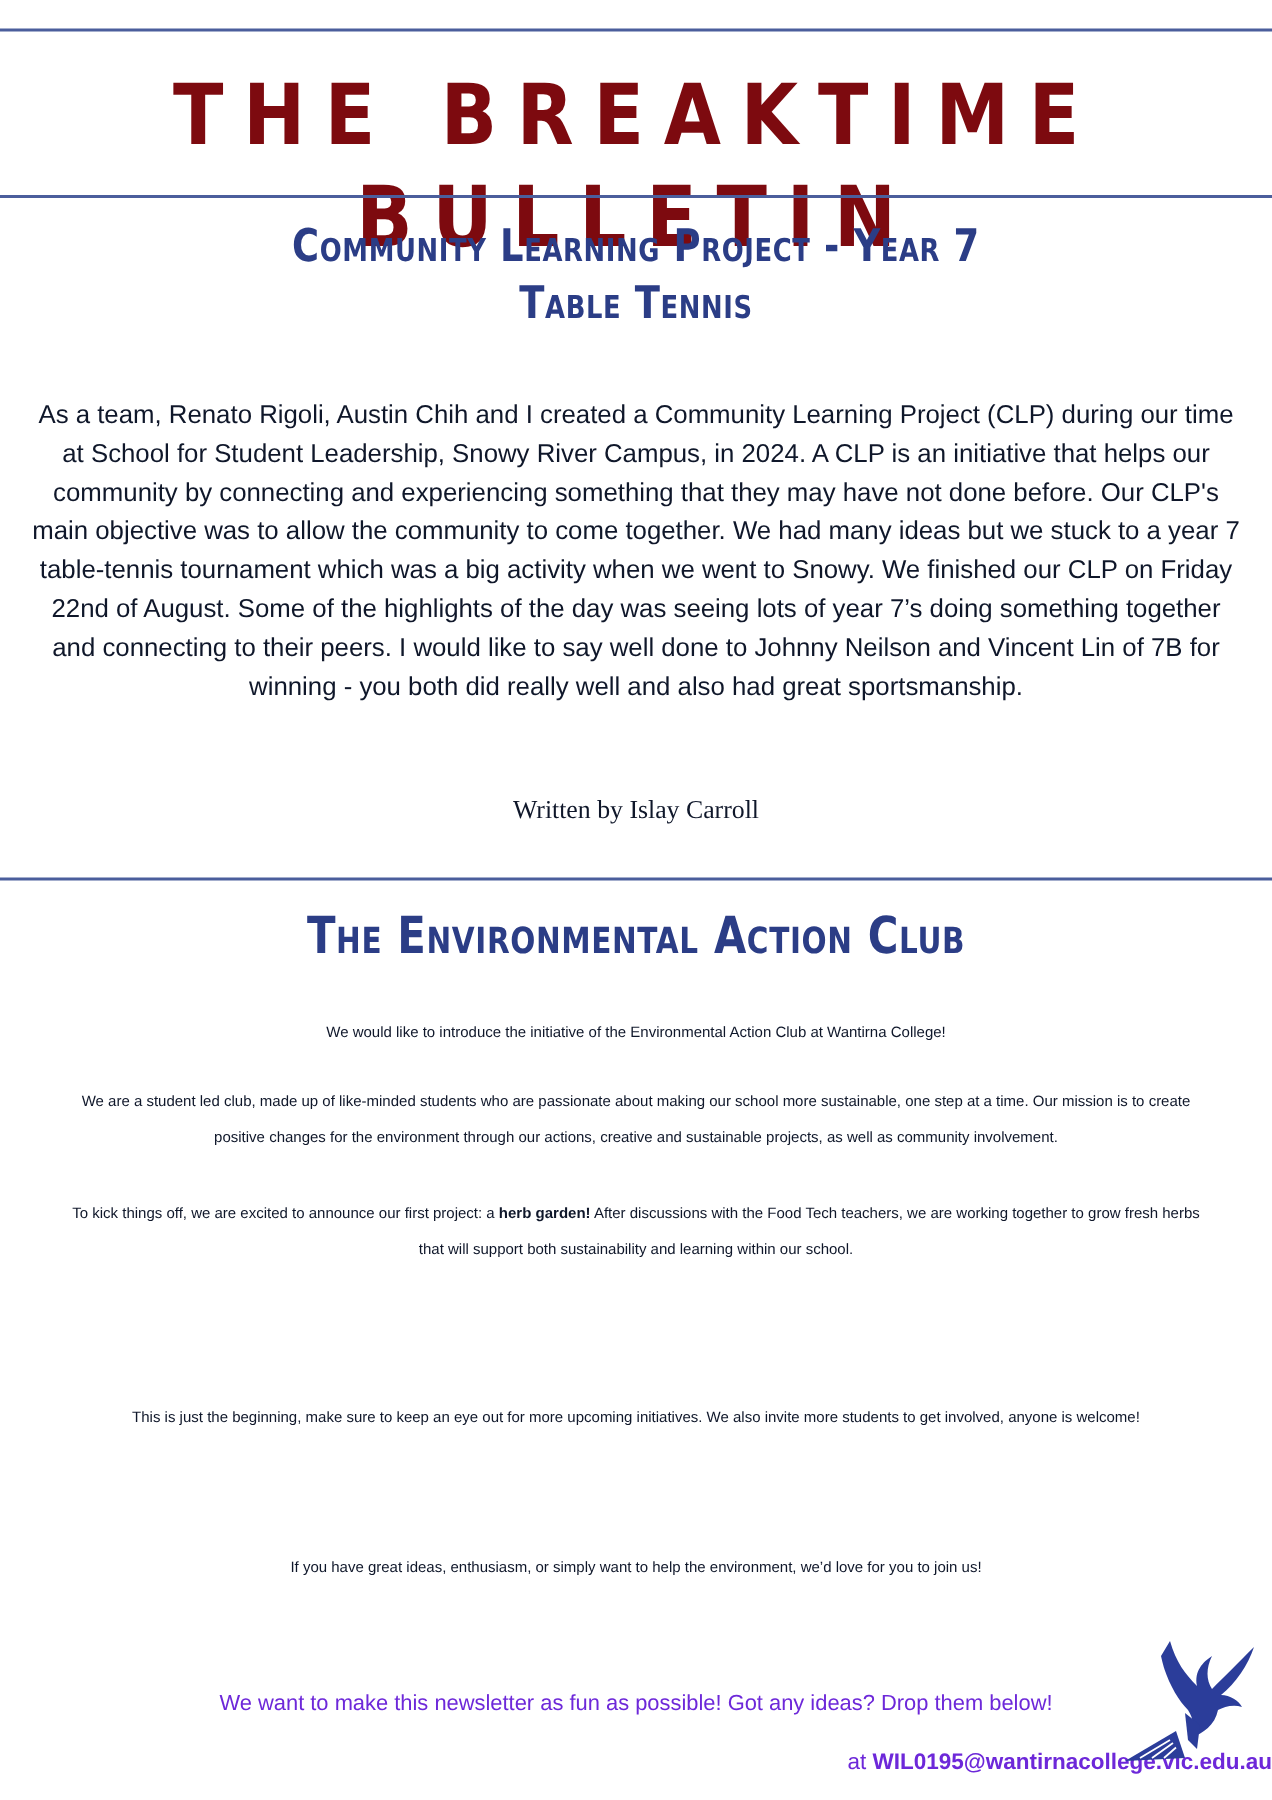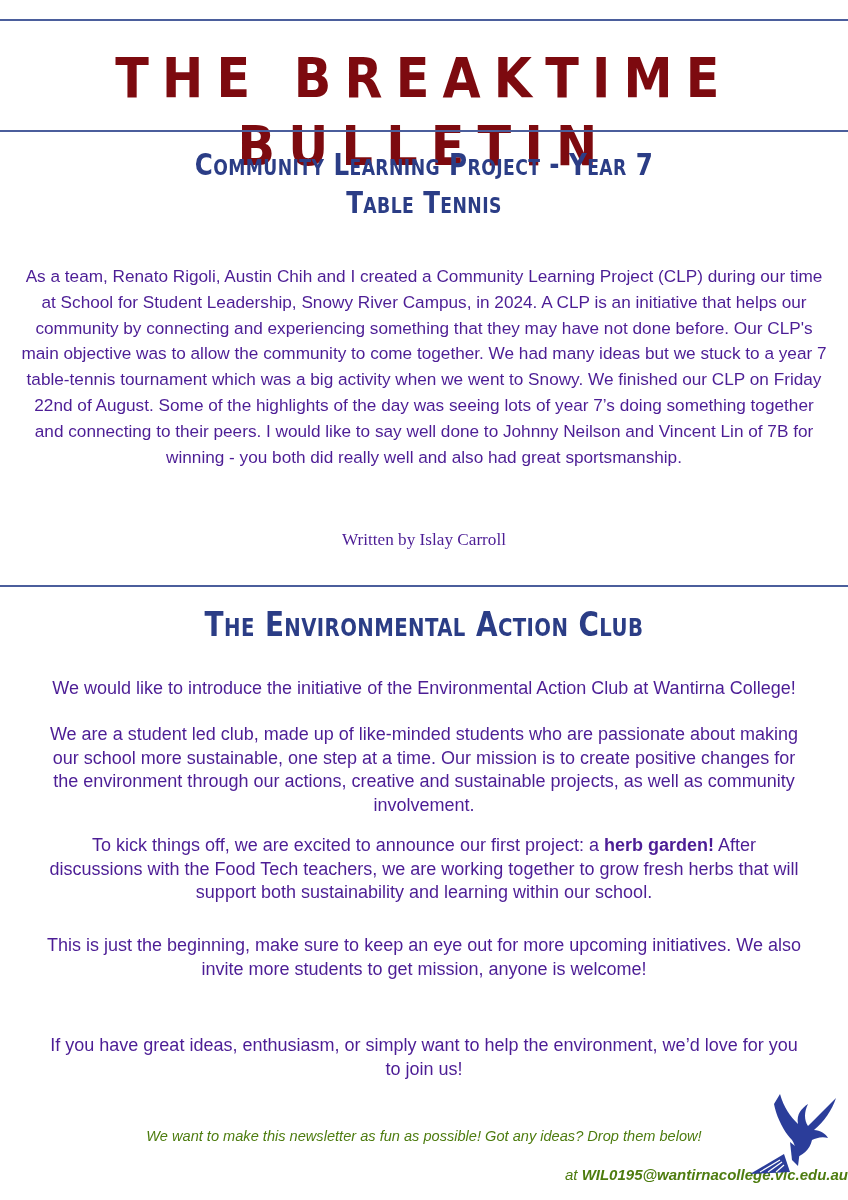--- a/index.html
+++ b/index.html
@@ -10,30 +10,30 @@
               font-family:"DejaVu Sans", sans-serif; font-weight:bold;
               font-size:56px; letter-spacing:15px; color:#7d0a0f;
               transform:scaleX(0.88); transform-origin:center; line-height:68px; }
   .section-title { position:absolute; left:0; right:0; text-align:center;
                    font-family:"DejaVu Sans", sans-serif; font-weight:bold;
                    color:#2b3d86; font-variant:small-caps; letter-spacing:0.5px;
                    transform:scaleX(0.82); transform-origin:center; }
   .t1 { top:146px; font-size:30px; line-height:38px; }
   .t2 { top:602px; font-size:34px; line-height:44px; }
   .para { position:absolute; left:20px; right:20px; text-align:center;
-          font-size:17.2px; line-height:25.8px; color:#4c1d95; }
+          font-size:17.2px; line-height:25.8px; color:#0f172a; }
   .p-clp { top:264px; }
   .byline { top:527px;font-family:Liberation Serif, serif; }
-  .env { left:45px; right:45px; font-size:18px; line-height:23.6px; }
+  .env { left:45px; right:45px; font-size:10px; line-height:23.6px; }
   .e1 { top:677px; }
   .e2 { top:723px; }
-  .e3 { top:834px; }
+  .e3 { top:798px; }
   .e4 { top:934px; }
   .e5 { top:1005px;margin-top:29px; }
-  .foot { position:absolute; left:0; right:0; text-align:center; font-size:14.6px; color:#4d7c0f;font-style:italic; }
+  .foot { position:absolute; left:0; right:0; text-align:center; font-size:14.6px; color:#6d28d9; }
   .f1 { top:1128px; }
   .f2 { top:1166px; font-size:15px;text-align:right; }
   b { font-weight:bold; }
   .logo { position:absolute; left:746px; top:1090px; width:96px; height:92px; }
 </style>
 </head>
 <body>
 
 <div class="rule" style="top:19px;"></div>
 <div class="masthead">THE BREAKTIME BULLETIN</div>
@@ -47,21 +47,21 @@
 <div class="para p-clp">As a team, Renato Rigoli, Austin Chih and I created a Community Learning Project (CLP) during our time at School for Student Leadership, Snowy River Campus, in 2024. A CLP is an initiative that helps our community by connecting and experiencing something that they may have not done before. Our CLP's main objective was to allow the community to come together. We had many ideas but we stuck to a year 7 table-tennis tournament which was a big activity when we went to Snowy. We finished our CLP on Friday 22nd of August. Some of the highlights of the day was seeing lots of year 7’s doing something together and connecting to their peers. I would like to say well done to Johnny Neilson and Vincent Lin of 7B for winning - you both did really well and also had great sportsmanship.</div>
 <div class="para byline">Written by Islay Carroll</div>
 
 <div class="rule" style="top:585px;"></div>
 
 <div class="section-title t2">The Environmental Action Club</div>
 
 <div class="para env e1">We would like to introduce the initiative of the Environmental Action Club at Wantirna College!</div>
 <div class="para env e2">We are a student led club, made up of like-minded students who are passionate about making our school more sustainable, one step at a time. Our mission is to create positive changes for the environment through our actions, creative and sustainable projects, as well as community involvement.</div>
 <div class="para env e3"><span>To kick things off, we are excited to announce our first project: a </span><b>herb garden!</b><span> After discussions with the Food Tech teachers, we are working together to grow fresh herbs that will support both sustainability and learning within our school.</span></div>
-<div class="para env e4">This is just the beginning, make sure to keep an eye out for more upcoming initiatives. We also invite more students to get mission, anyone is welcome!</div>
+<div class="para env e4">This is just the beginning, make sure to keep an eye out for more upcoming initiatives. We also invite more students to get involved, anyone is welcome!</div>
 <div class="para env e5">If you have great ideas, enthusiasm, or simply want to help the environment, we’d love for you to join us!</div>
 
 <div class="foot f1">We want to make this newsletter as fun as possible! Got any ideas? Drop them below!</div>
 <div class="foot f2"><span>at </span><b>WIL0195@wantirnacollege.vic.edu.au</b></div>
 
 <svg class="logo" viewBox="0 0 96 92">
   <g fill="#2b3d9a">
     <path d="M34 4 C38 18 44 26 52 34 C50 24 56 18 62 14 C58 22 58 30 62 36 C70 28 80 18 90 8 C86 20 78 32 68 40 C74 40 80 44 82 48 C76 46 70 48 66 50 C64 60 56 66 48 68 C50 62 50 56 46 50 C40 44 34 34 30 22 C32 28 36 34 40 40 C34 34 30 24 28 14 Z"></path>
     <path d="M4 84 L38 64 L44 82 Z"></path>
     <path d="M44 52 L54 60 L52 76 L46 70 Z"></path>

